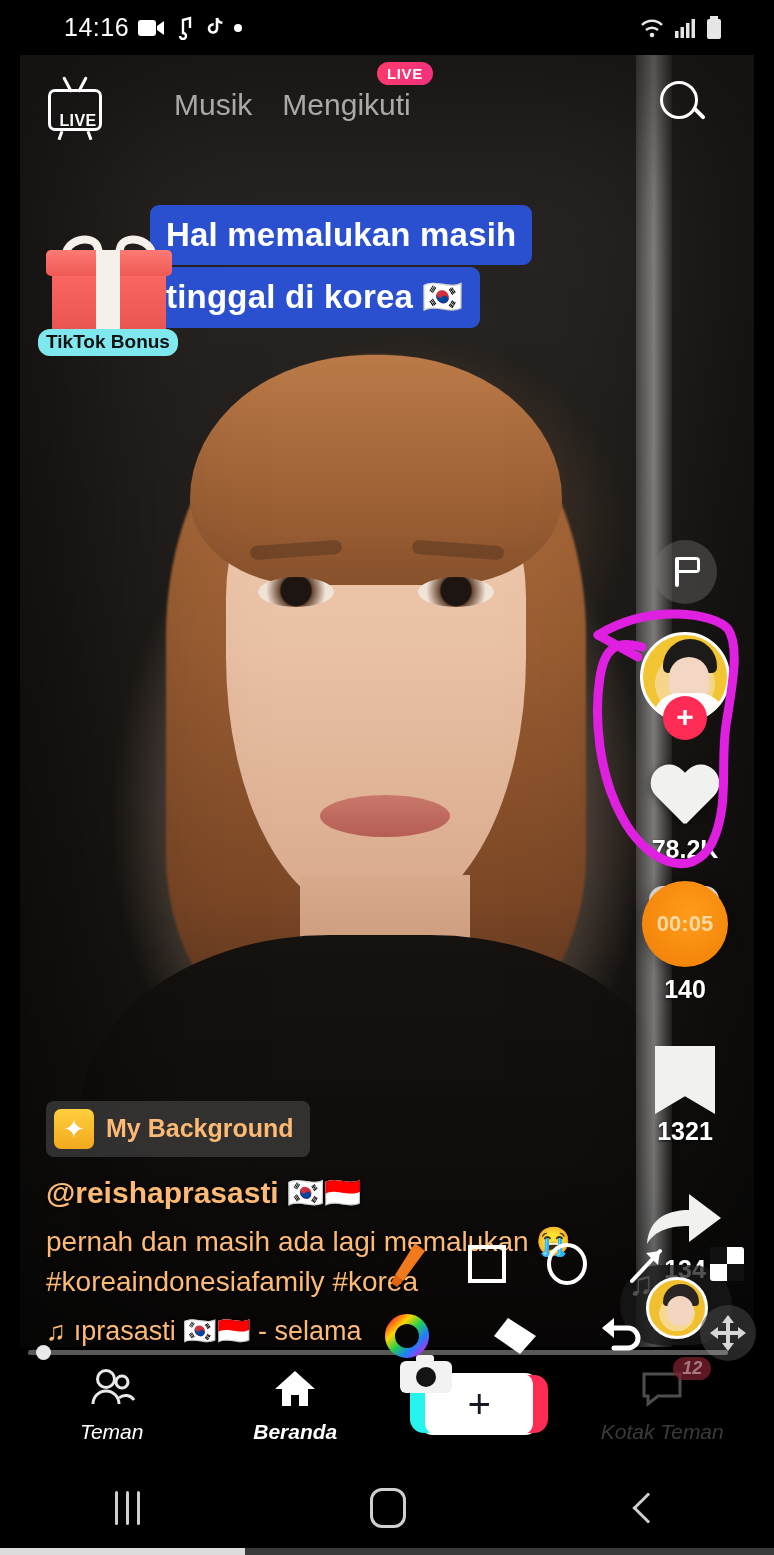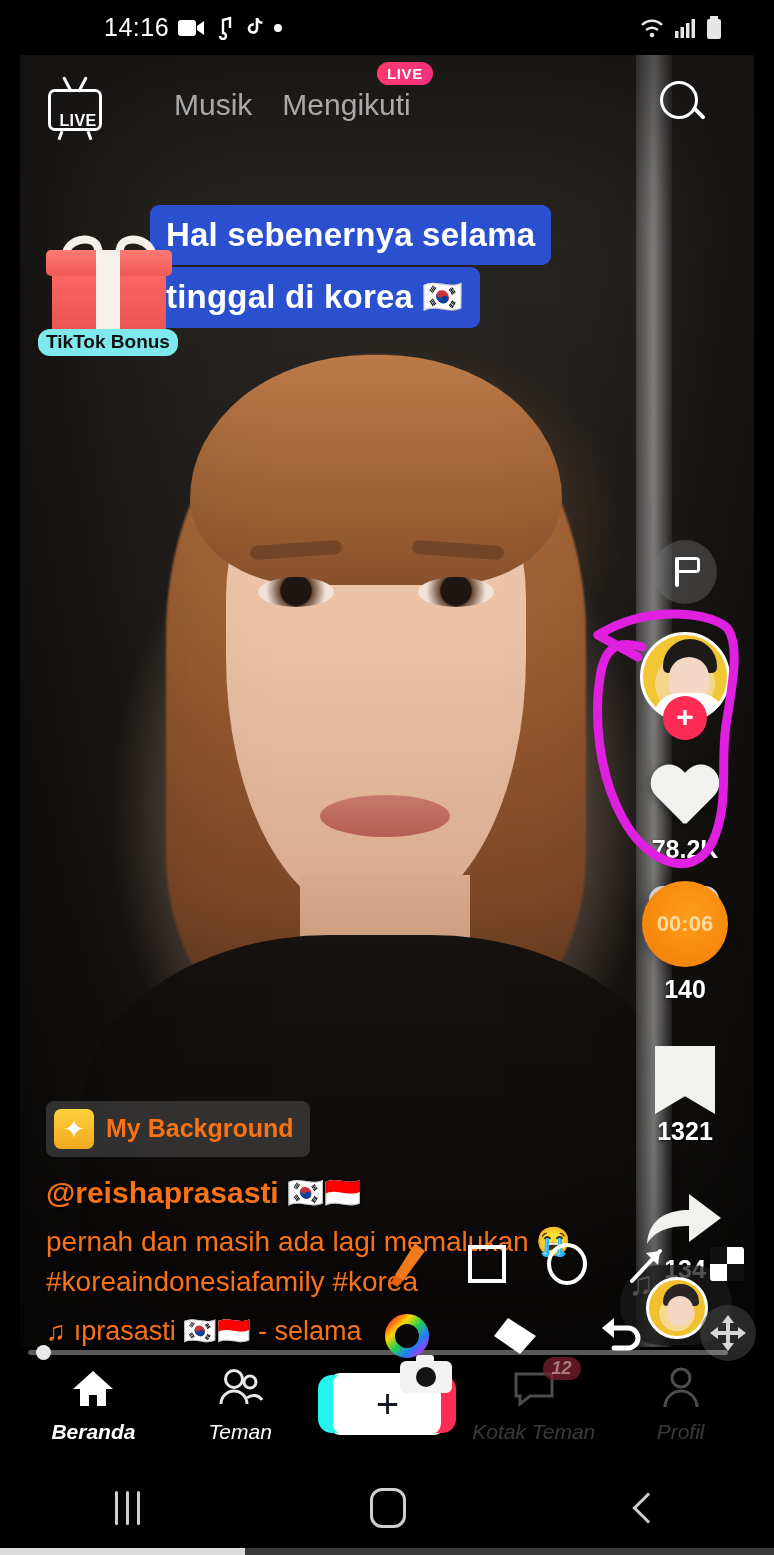--- a/index.html
+++ b/index.html
@@ -9,21 +9,21 @@
     font-family: "Liberation Sans", sans-serif;
     overflow: hidden;
   }
   .phone { position: relative; width: 774px; height: 1555px; background: #000; }
 
   
   .statusbar {
     position: absolute; top: 0; left: 0; width: 774px; height: 55px;
     display: flex; align-items: center; color: #fff;
   }
-  .sb-left { display: flex; align-items: center; gap: 9px; margin-left: 104px; }
+  .sb-left { display: flex; align-items: center; gap: 9px; margin-left: 64px; }
   .sb-clock { font-size: 25px; font-weight: 400; letter-spacing: .5px; }
   .sb-ico { display:inline-flex; align-items:center; justify-content:center; }
   .sb-right { position: absolute; right: 52px; display:flex; align-items:center; gap: 9px; }
   .dotmini { width: 8px; height: 8px; border-radius: 50%; background:#fff; display:inline-block; }
 
   
   .video {
     position: absolute; left: 20px; top: 55px; width: 734px; height: 1292px;
     overflow: hidden;
     background:
@@ -168,21 +168,21 @@
   .bookmark { width:60px; height:68px; margin:42px auto 0; background:#f1f1ef;
     clip-path: polygon(0 0, 100% 0, 100% 100%, 50% 74%, 0 100%); }
 
   .share { width:84px; height:66px; margin:40px auto 0; position:relative; }
   .share svg { display:block; }
 
   
   .annot { position:absolute; left:580px; top:595px; width:190px; height:300px; pointer-events:none; }
 
   
-  .meta { position:absolute; left:46px; bottom:208px; width:580px; color:#f97316; }
+  .meta { position:absolute; left:46px; bottom:208px; width:580px; color:#fdba74; }
   .mybg { display:inline-flex; align-items:center; gap:12px; background:rgba(80,80,80,.55);
           border-radius:8px; padding:8px 16px 8px 8px; margin-bottom:18px; }
   .mybg-ico { width:40px; height:40px; border-radius:7px; background:linear-gradient(180deg,#ffcf3e,#f3a91d);
               position:relative; }
   .mybg-ico:after { content:"✦"; position:absolute; left:0; top:0; width:40px; height:40px;
               line-height:40px; text-align:center; color:#fff; font-size:26px; }
   .mybg-txt { font-size:25px; font-weight:bold; }
   .handle { font-size:30px; font-weight:bold; margin-bottom:12px; text-shadow:0 1px 4px rgba(0,0,0,.8); }
   .desc { font-size:28px; line-height:1.45; text-shadow:0 1px 4px rgba(0,0,0,.8); }
   .song { font-size:27px; margin-top:12px; display:flex; align-items:center; gap:14px; text-shadow:0 1px 4px rgba(0,0,0,.8); }
@@ -328,21 +328,21 @@
       </div>
     </div>
 
     <div class="search-ico">
       <div class="ring"></div>
       <div class="hand"></div>
     </div>
   </div>
 
   <div class="cap-wrap">
-    <div class="cap-line">Hal sebenernya selama</div><br>
+    <div class="cap-line">Hal memalukan masih</div><br>
     <div class="cap-line">tinggal di korea 🇰🇷</div>
   </div>
 
   <div class="bonus">
     <div class="gift-bow-l"></div>
     <div class="gift-bow-r"></div>
     <div class="gift-box"></div>
     <div class="gift-lid"></div>
     <div class="gift-vrib"></div>
     <div class="bonus-label">TikTok Bonus</div>
@@ -369,21 +369,21 @@
     </div>
 
     <div class="rail-item">
       <div class="heart"></div>
       <div class="rail-count">78.2K</div>
     </div>
 
     <div class="rail-item">
       <div class="comment-wrap">
         <div class="comment-bubble"></div>
-        <div class="timer-circle">00:06</div>
+        <div class="timer-circle">00:05</div>
       </div>
       <div class="rail-count">140</div>
     </div>
 
     <div class="rail-item">
       <div class="bookmark"></div>
       <div class="rail-count">1321</div>
     </div>
 
     <div class="rail-item">
@@ -433,69 +433,60 @@
         <rect x="18" y="26" width="20" height="4" fill="#d7d7d7"></rect>
       </svg>
     </div>
   </div>
 
   <div class="scrub">
     <div class="scrub-knob"></div>
   </div>
 
   <div class="bottomnav">
-    <div class="bn-item active">
-      <div class="bn-ico">
-        <svg width="44" height="40" viewBox="0 0 44 40">
-            <path d="M22 3 L42 21 L35 21 L35 38 L26 38 L26 27 L18 27 L18 38 L9 38 L9 21 L2 21 Z" fill="#fff"></path>
-          </svg>
-      </div>
-      <div class="bn-label">Beranda</div>
-    </div>
-
     <div class="bn-item">
       <div class="bn-ico">
         <svg width="48" height="40" viewBox="0 0 48 40">
           <circle cx="18" cy="11" r="8.5" stroke="#e9e9e9" stroke-width="3" fill="none"></circle>
           <circle cx="34" cy="14" r="6" stroke="#e9e9e9" stroke-width="3" fill="none"></circle>
           <path d="M5 36 a13 13 0 0 1 26 0" stroke="#e9e9e9" stroke-width="3" fill="none"></path>
           <path d="M31 30 a10 10 0 0 1 15 2" stroke="#e9e9e9" stroke-width="3" fill="none"></path>
         </svg>
       </div>
       <div class="bn-label">Teman</div>
     </div>
 
+    <div class="bn-item active">
+      <div class="bn-ico">
+        <svg width="44" height="40" viewBox="0 0 44 40">
+            <path d="M22 3 L42 21 L35 21 L35 38 L26 38 L26 27 L18 27 L18 38 L9 38 L9 21 L2 21 Z" fill="#fff"></path>
+          </svg>
+      </div>
+      <div class="bn-label">Beranda</div>
+    </div>
+
     <div class="bn-item">
       <div class="create-btn">
         <div class="cy"></div>
         <div class="rd"></div>
         <div class="wh"></div>
         <div class="pl">+</div>
       </div>
     </div>
 
     <div class="bn-item dim">
       <div class="bn-ico">
         <svg width="44" height="40" viewBox="0 0 44 40">
           <path d="M4 6 h36 v22 h-22 l-10 8 v-8 h-4 Z" stroke="#8d8d8d" stroke-width="3" fill="none"></path>
         </svg>
       </div>
       <span class="inbox-badge">12</span>
       <div class="bn-label">Kotak Teman</div>
     </div>
 
-    <div class="bn-item dim">
-      <div class="bn-ico">
-        <svg width="44" height="42" viewBox="0 0 44 42">
-          <circle cx="22" cy="11" r="9" stroke="#8d8d8d" stroke-width="3" fill="none"></circle>
-          <path d="M6 40 a16 16 0 0 1 32 0" stroke="#8d8d8d" stroke-width="3" fill="none"></path>
-        </svg>
-      </div>
-      <div class="bn-label">Profil</div>
-    </div>
   </div>
 
   <div class="anno-toolbar">
     <div class="anno-row r1">
       <div class="anno-btn">
         <svg width="44" height="50" viewBox="0 0 44 50">
           <path d="M30 4 L40 12 L18 42 L10 36 Z" fill="#f07a1c"></path>
           <path d="M10 36 L18 42 L12 48 L6 44 Z" fill="#e2620d"></path>
         </svg>
       </div>

